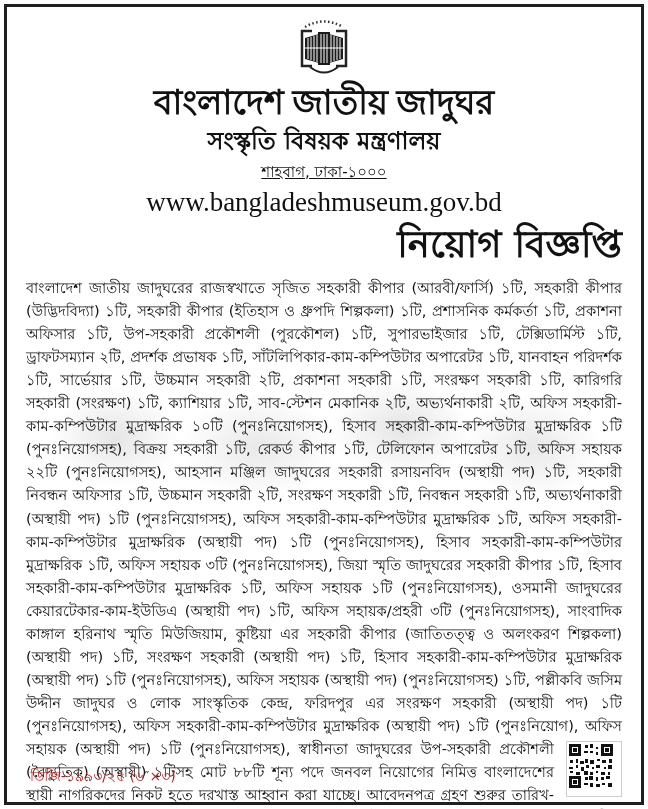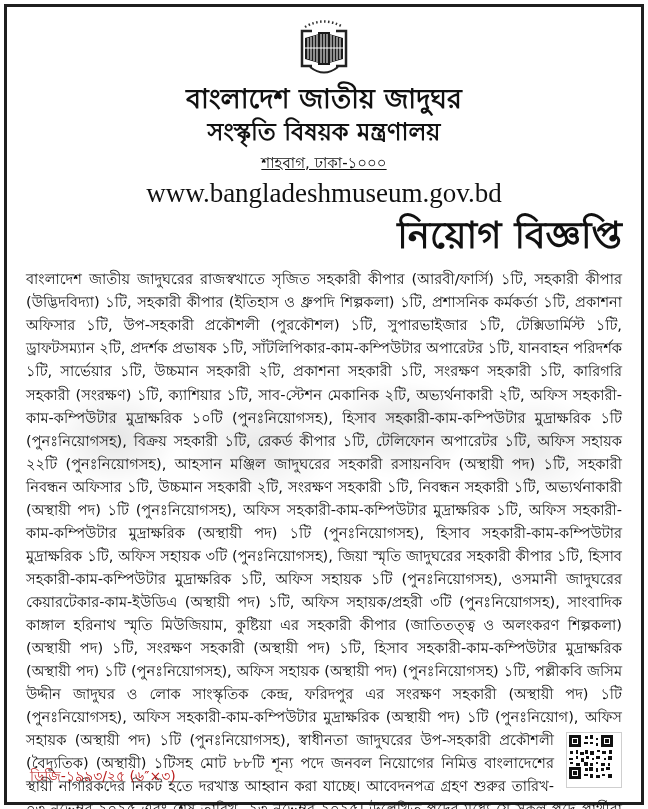--- a/index.html
+++ b/index.html
@@ -7,21 +7,21 @@
     position:relative;width:648px;height:809px;background:#ffffff;
     margin:0 auto;overflow:hidden;
     font-family:"DejaVu Sans","Liberation Sans",sans-serif;color:#111;
   }
   .frame{position:absolute;inset:4px;border:3px solid #1f1f1f;pointer-events:none;}
   .content{position:relative;padding:14px 26px 0 26px;height:100%;box-sizing:border-box;}
 
   
   .header{text-align:center;}
   .logo{display:block;margin:0 auto 2px auto;}
-  .org-name{font-size:27px;font-weight:bold;line-height:1.25;margin:2px 0 0 0;}
+  .org-name{font-size:34px;font-weight:bold;line-height:1.25;margin:2px 0 0 0;font-family:Liberation Serif, serif;}
   .ministry{font-size:24px;font-weight:bold;line-height:1.25;margin:1px 0 0 0;}
   .hq-address{font-size:15px;margin:4px 0 0 0;text-decoration:underline;}
   .hq-url{font-size:27px;margin:2px 0 0 0;font-family:Liberation Serif, serif;}
 
   .notice-title{font-size:37px;font-weight:bold;text-align:right;margin:6px 0 10px 0;line-height:1.15;}
 
   
   .body-text{
     font-size:14.6px;line-height:1.58;text-align:justify;margin:0;
     position:relative;z-index:2;

